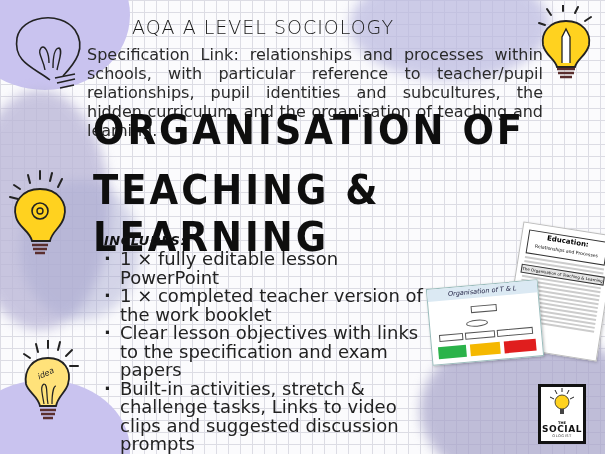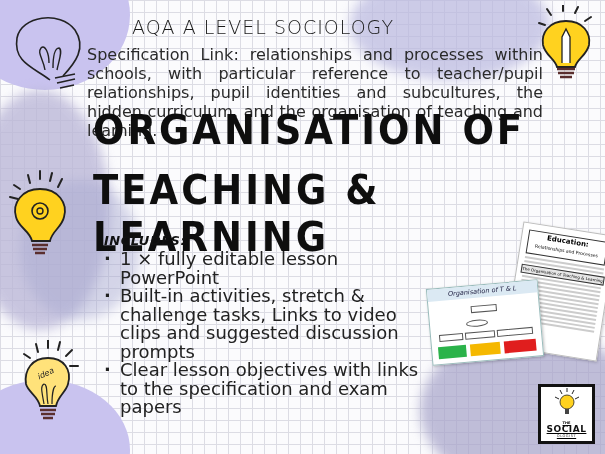--- a/index.html
+++ b/index.html
@@ -29,21 +29,21 @@
   .paper{position:absolute;left:88px;top:0;width:92px;height:125px;background:#fff;border:1px solid #bbb;transform:rotate(9deg);box-shadow:1px 1px 3px rgba(0,0,0,.2);}
   .paper .hd{margin:6px 6px 3px;border:1px solid #333;height:22px;text-align:center;font-size:7px;font-weight:bold;line-height:11px;}
   .paper .hd small{display:block;font-weight:normal;font-size:4.5px;line-height:8px;}
   .paper .band{margin:2px 4px;height:7px;background:#e6e6e6;border:1px solid #333;font-size:4px;line-height:7px;text-align:center;}
   .paper .ln{margin:2px 6px;height:2px;background:#ccc;}
   .slide{position:absolute;left:4px;top:56px;width:110px;height:75px;background:#fff;border:1px solid #9bb;transform:rotate(-5deg);box-shadow:1px 1px 3px rgba(0,0,0,.25);}
   .slide .st{height:12px;background:#dbe9f3;font-size:6.5px;text-align:center;line-height:12px;font-style:italic;color:#224;}
   .slide .box{position:absolute;border:1px solid #555;height:5px;}
   .slide .c{position:absolute;height:12px;bottom:5px;}
   .bulb{position:absolute;}
-  .logo{left:538px;top:384px;width:57px;height:60px;background:#fff;border:3px solid #111;box-sizing:border-box;text-align:center;text-decoration:underline;}
+  .logo{left:538px;top:384px;width:48px;height:60px;background:#fff;border:3px solid #111;box-sizing:border-box;text-align:center;}
   .logo .lt{font-weight:bold;font-size:9px;letter-spacing:.5px;color:#111;margin-top:0px;line-height:9px;}
   .logo .ls{font-size:3.6px;letter-spacing:.5px;color:#333;line-height:5px;}
   .logo .lthe{font-size:3.6px;font-weight:bold;line-height:4px;}
 </style>
 </head>
 <body>
 
 <div class="grid"></div>
 <div class="blob b1"></div>
 <div class="blob b2"></div>
@@ -103,22 +103,23 @@
 
 <div class="abs hand header-title">AQA A LEVEL SOCIOLOGY</div>
 <div class="abs hand spec">Specification Link: relationships and processes within schools, with particular reference to teacher/pupil relationships, pupil identities and subcultures, the hidden curriculum, and the organisation of teaching and learning.</div>
 
 <div class="abs big t1">ORGANISATION OF</div>
 <div class="abs big t2">TEACHING &amp; LEARNING</div>
 
 <div class="abs inc">INCLUDES:</div>
 <ul class="list">
   <li>1 × fully editable lesson PowerPoint</li>
+  <li>1 × completed teacher version of the work booklet</li>
+  <li>Clear lesson objectives with links to the specification and exam papers</li>
   <li>Built-in activities, stretch &amp; challenge tasks, Links to video clips and suggested discussion prompts</li>
-  <li>Clear lesson objectives with links to the specification and exam papers</li>
 </ul>
 
 <div class="abs docs">
   <div class="paper">
     <div class="hd">
       <span>Education:</span>
       <small>Relationships and Processes</small>
     </div>
     <div class="ln"></div>
       <div class="ln"></div>

